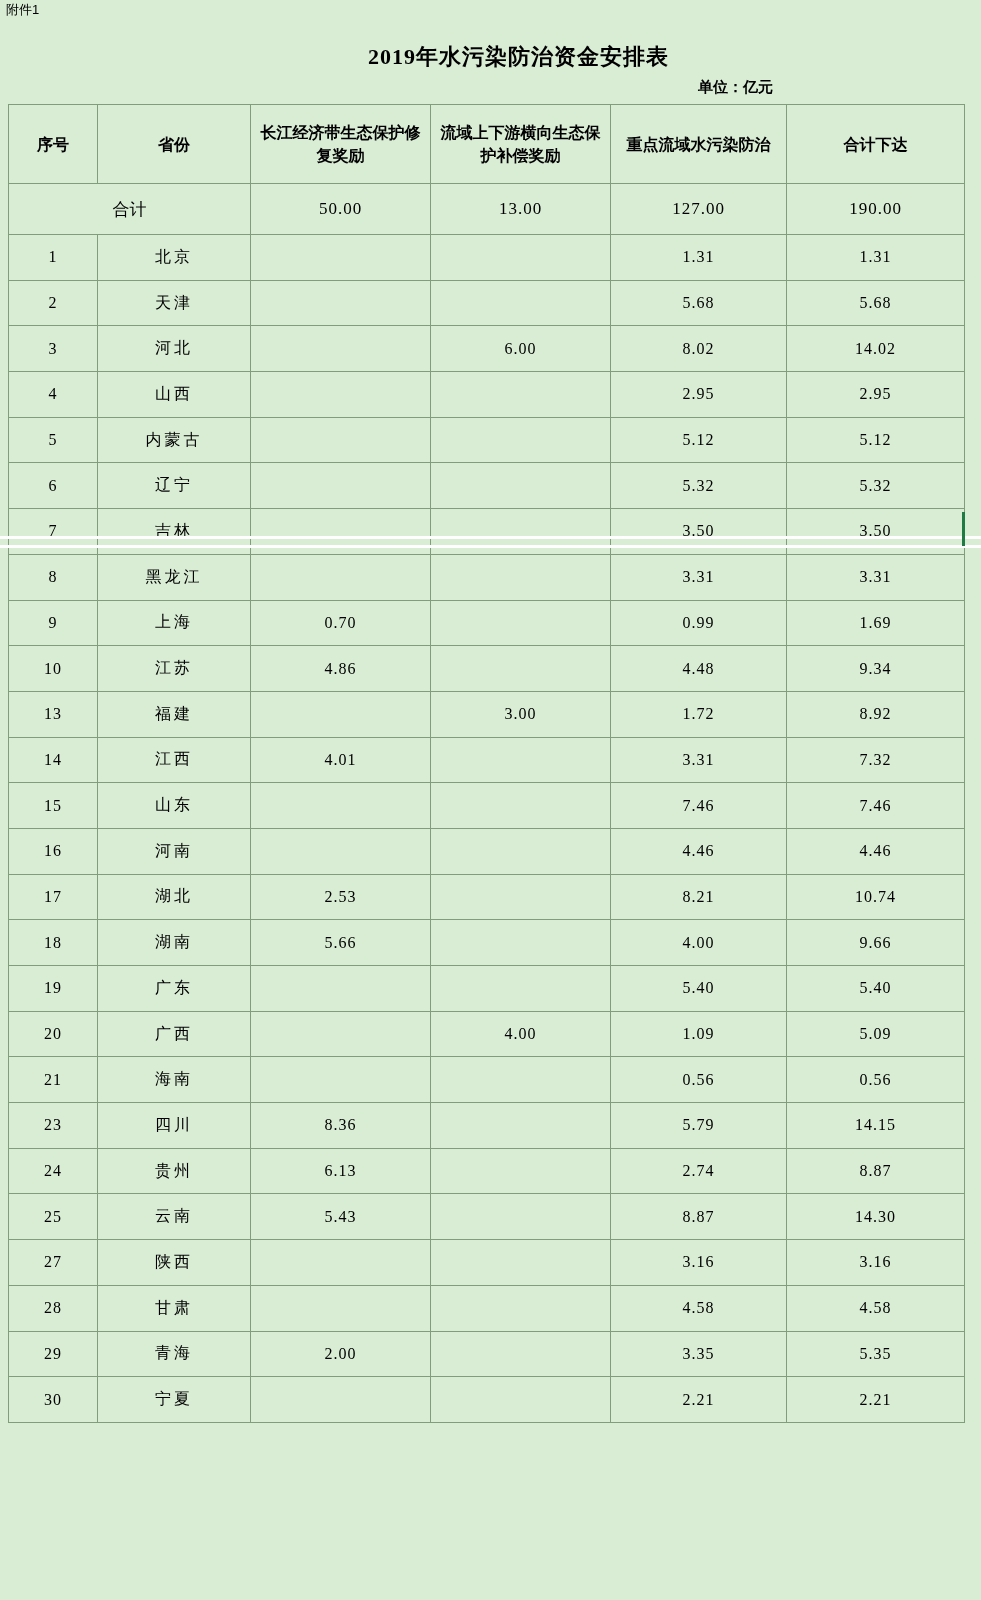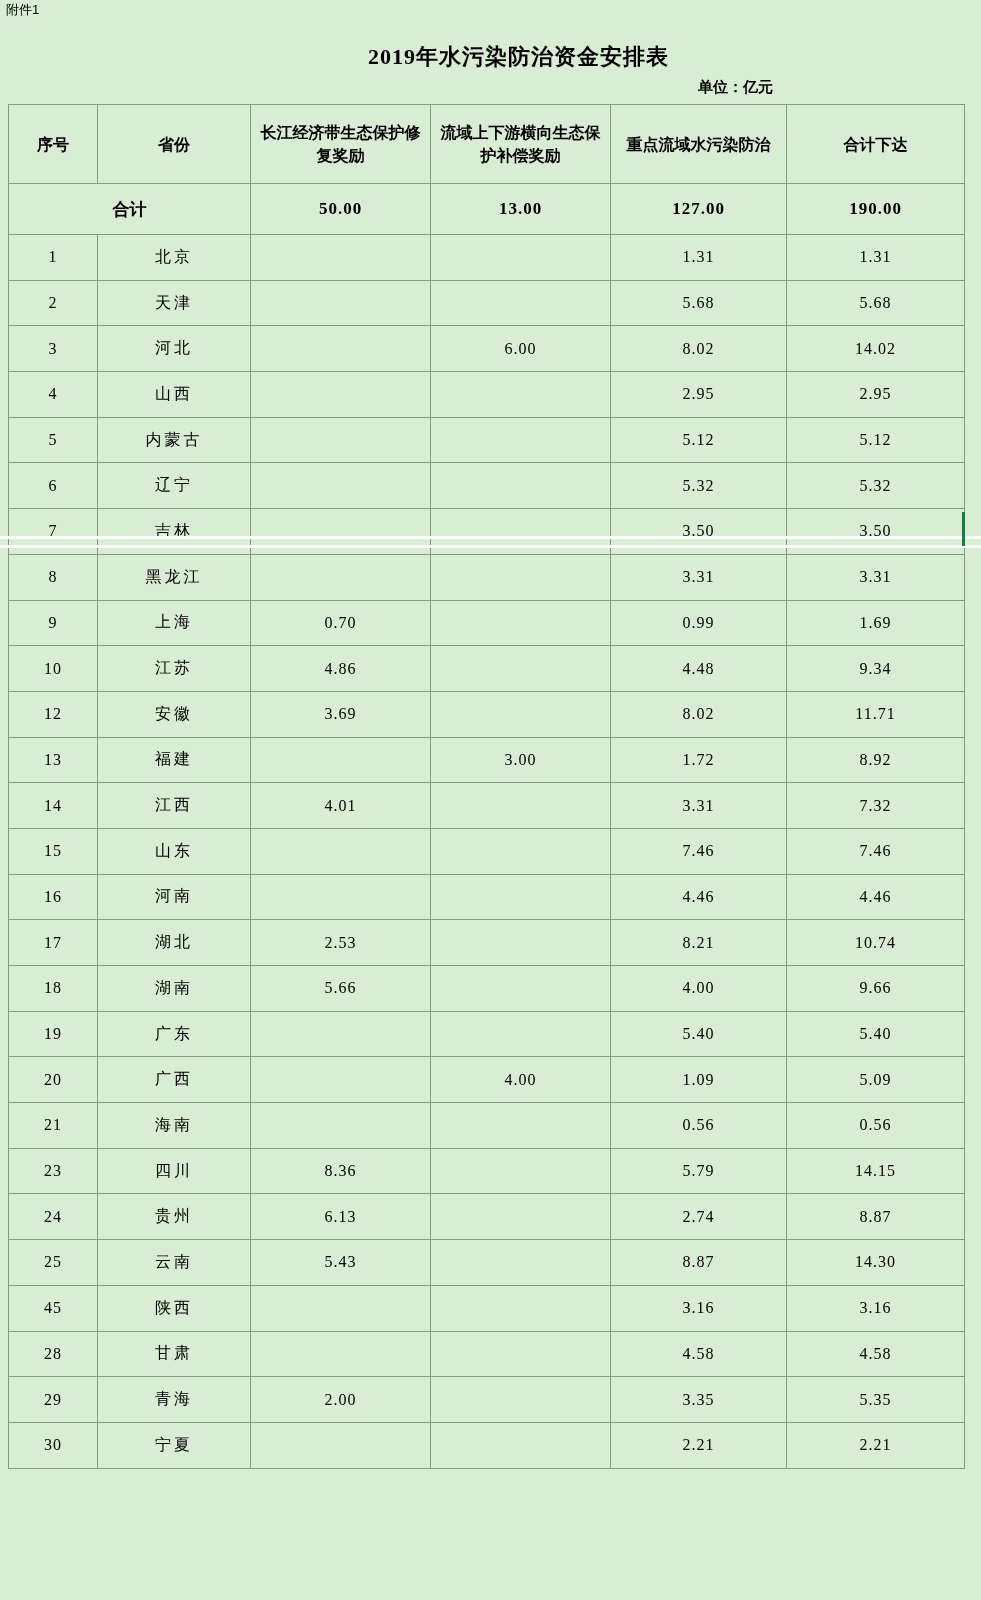--- a/index.html
+++ b/index.html
@@ -72,21 +72,21 @@
     background: #d9ecd4;
   }
   thead th {
     height: 78px;
     font-weight: bold;
     font-size: 17px;
     line-height: 23px;
   }
   tr.total-row td {
     height: 50px;
-    font-weight: bold;
+    font-weight: normal;
     font-size: 17px;
   }
   tbody tr.data-row td {
     height: 44.7px;
     font-size: 16px;
     letter-spacing: 1px;
   }
   tbody tr.data-row td.idx {
     font-family: "Liberation Serif", serif;
   }
@@ -229,28 +229,20 @@
       </tr>
       <tr class="data-row">
         <td class="idx">10</td>
         <td class="prov">江苏</td>
         <td class="num">4.86</td>
         <td class="num"></td>
         <td class="num">4.48</td>
         <td class="num">9.34</td>
       </tr>
       <tr class="data-row">
-        <td class="idx">12</td>
-        <td class="prov">安徽</td>
-        <td class="num">3.69</td>
-        <td class="num"></td>
-        <td class="num">8.02</td>
-        <td class="num">11.71</td>
-      </tr>
-      <tr class="data-row">
         <td class="idx">13</td>
         <td class="prov">福建</td>
         <td class="num"></td>
         <td class="num">3.00</td>
         <td class="num">1.72</td>
         <td class="num">8.92</td>
       </tr>
       <tr class="data-row">
         <td class="idx">14</td>
         <td class="prov">江西</td>
@@ -333,21 +325,21 @@
       </tr>
       <tr class="data-row">
         <td class="idx">25</td>
         <td class="prov">云南</td>
         <td class="num">5.43</td>
         <td class="num"></td>
         <td class="num">8.87</td>
         <td class="num">14.30</td>
       </tr>
       <tr class="data-row">
-        <td class="idx">45</td>
+        <td class="idx">27</td>
         <td class="prov">陕西</td>
         <td class="num"></td>
         <td class="num"></td>
         <td class="num">3.16</td>
         <td class="num">3.16</td>
       </tr>
       <tr class="data-row">
         <td class="idx">28</td>
         <td class="prov">甘肃</td>
         <td class="num"></td>

